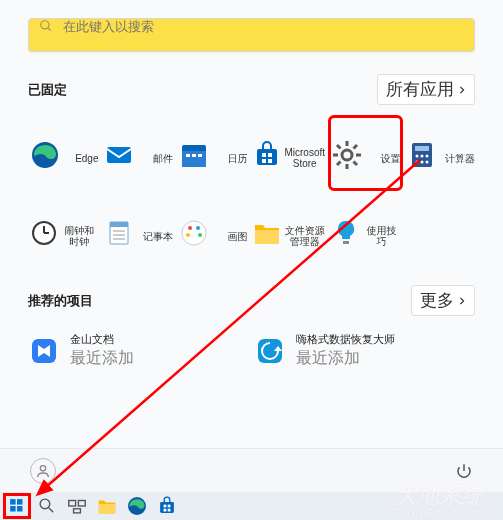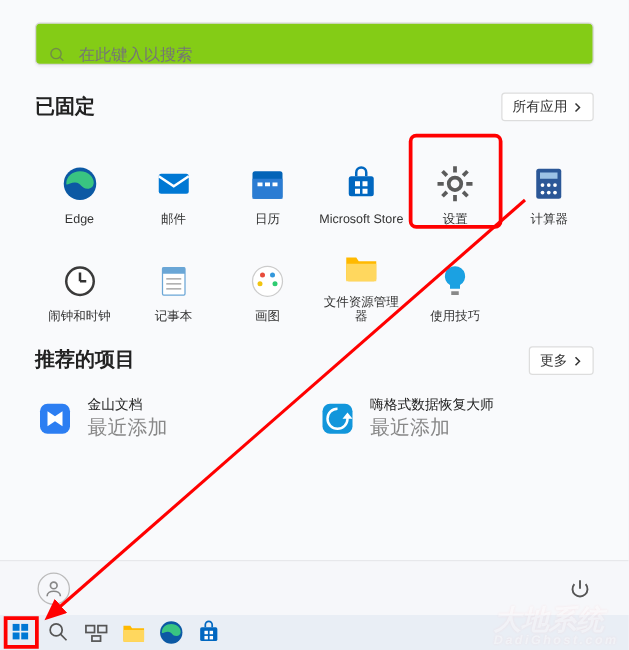--- a/index.html
+++ b/index.html
@@ -1,30 +1,30 @@
 <!DOCTYPE html>
 <html><head>
 <meta charset="utf-8">
 <style>
 * { margin: 0; padding: 0; box-sizing: border-box; font-family: "Segoe UI", "Microsoft YaHei", sans-serif; }
 body { width: 503px; height: 520px; background: #f3f5f9; position: relative; overflow: hidden; }
 
 .start-panel { position: absolute; top: 0; left: 0; right: 0; bottom: 28px; background: rgba(249,250,252,0.95); padding: 18px 28px 0 28px; }
 
-.search-bar { display: flex; align-items: flex-end; background: #84cc16; border: 1px solid #d8d8d8; border-radius: 4px; height: 34px; padding: 0 10px; box-shadow: 0 1px 2px rgba(0,0,0,0.05); }
+.search-bar { display: flex; align-items: flex-start; background: #fde047; border: 1px solid #d8d8d8; border-radius: 4px; height: 34px; padding: 0 10px; box-shadow: 0 1px 2px rgba(0,0,0,0.05); }
 .search-bar .sicon { width: 14px; height: 14px; margin-right: 10px; opacity: .6; }
 .search-bar input { border: none; outline: none; flex: 1; font-size: 13px; color: #555; background: transparent; }
 
 .section-head { display: flex; justify-content: space-between; align-items: center; margin-top: 22px; margin-bottom: 12px; }
-.section-head .title { font-size: 16px; font-weight: 600; color: #222; font-family: Liberation Mono, monospace; }
-.chip-btn { display: flex; align-items: center; gap: 4px; font-size: 11px; color: #333; background: #fff; border: 1px solid #ddd; border-radius: 3px; padding: 3px 8px; cursor: pointer; }
+.section-head .title { font-size: 13px; font-weight: 600; color: #222; font-family: Liberation Mono, monospace; }
+.chip-btn { display: flex; align-items: center; gap: 4px; font-size: 17px; color: #333; background: #fff; border: 1px solid #ddd; border-radius: 3px; padding: 3px 8px; cursor: pointer; }
 .chip-btn .chev { width: 8px; height: 8px; }
 
 .grid { display: grid; grid-template-columns: repeat(6, 1fr); gap: 6px 4px; }
-.tile { display: flex; flex-direction: column; align-items: center; justify-content: flex-end; height: 72px; cursor: pointer; border-radius: 4px; padding-top: 4px; }
+.tile { display: flex; flex-direction: row; align-items: center; justify-content: space-between; height: 72px; cursor: pointer; border-radius: 4px; padding-top: 4px; }
 .tile .icon { width: 34px; height: 34px; display: flex; align-items: center; justify-content: center; }
 .tile .label { font-size: 10px; color: #333; margin-top: 6px; text-align: center; line-height: 1.1; max-width: 68px; }
 .tile.highlight { outline: 3px solid #f00; outline-offset: -1px; }
 
 .rec-list { display: grid; grid-template-columns: 1fr 1fr; gap: 10px 5px; margin-top: 0; }
 .rec-item { display: flex; align-items: center; gap: 10px; cursor: pointer; padding: 4px 0; }
 .rec-item .ricon { width: 32px; height: 32px; display: flex; align-items: center; justify-content: center; }
 .rec-item .rtext .rlabel { font-size: 11px; color: #222; }
 .rec-item .rtext .rsub { font-size: 16px; color: #888; margin-top: 1px; }
 

